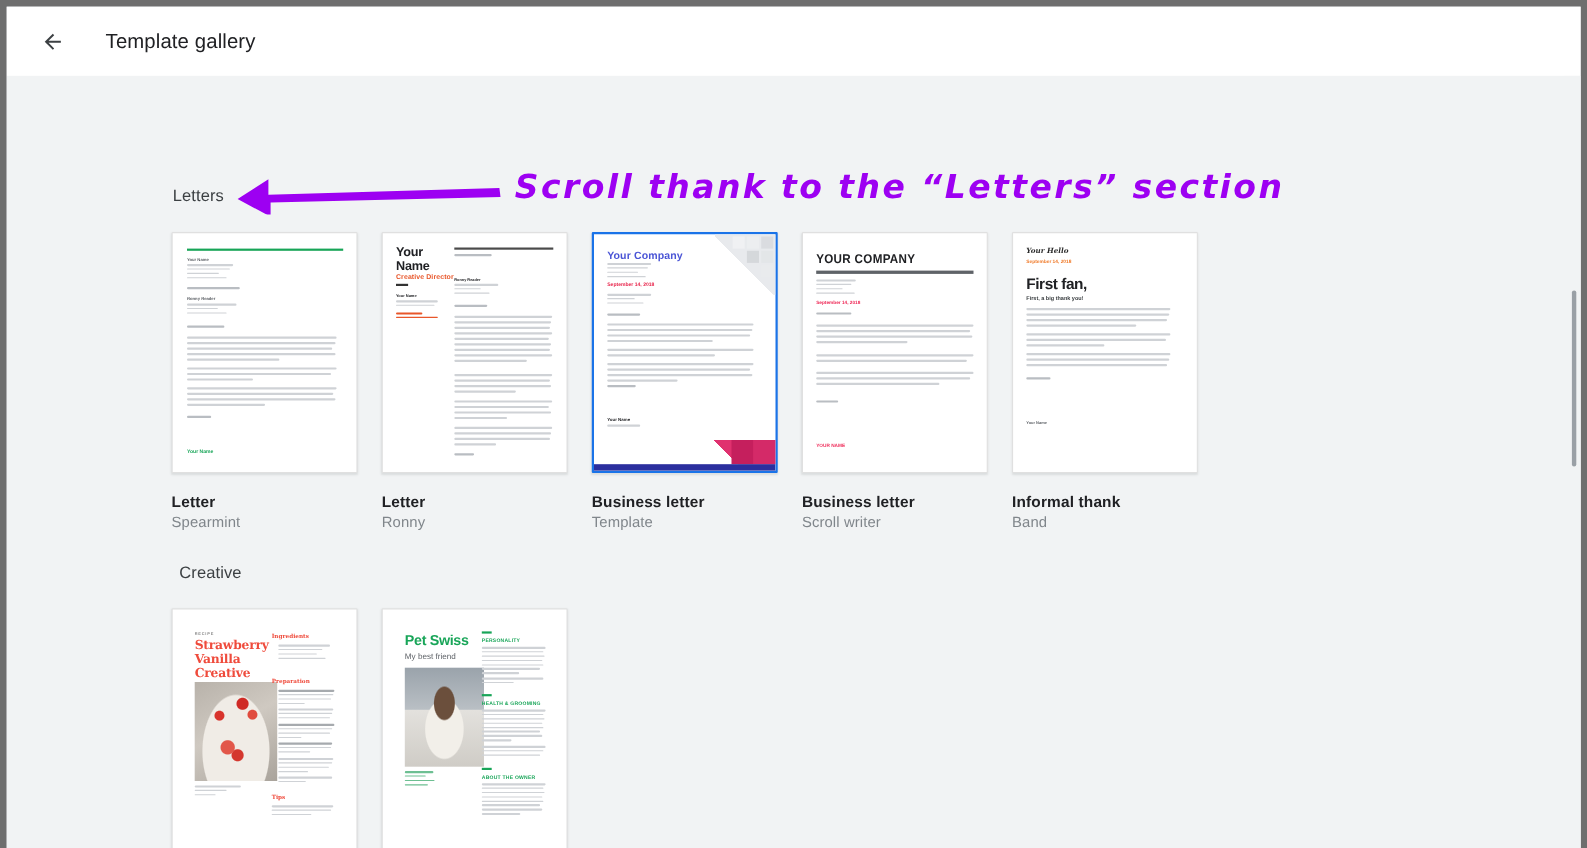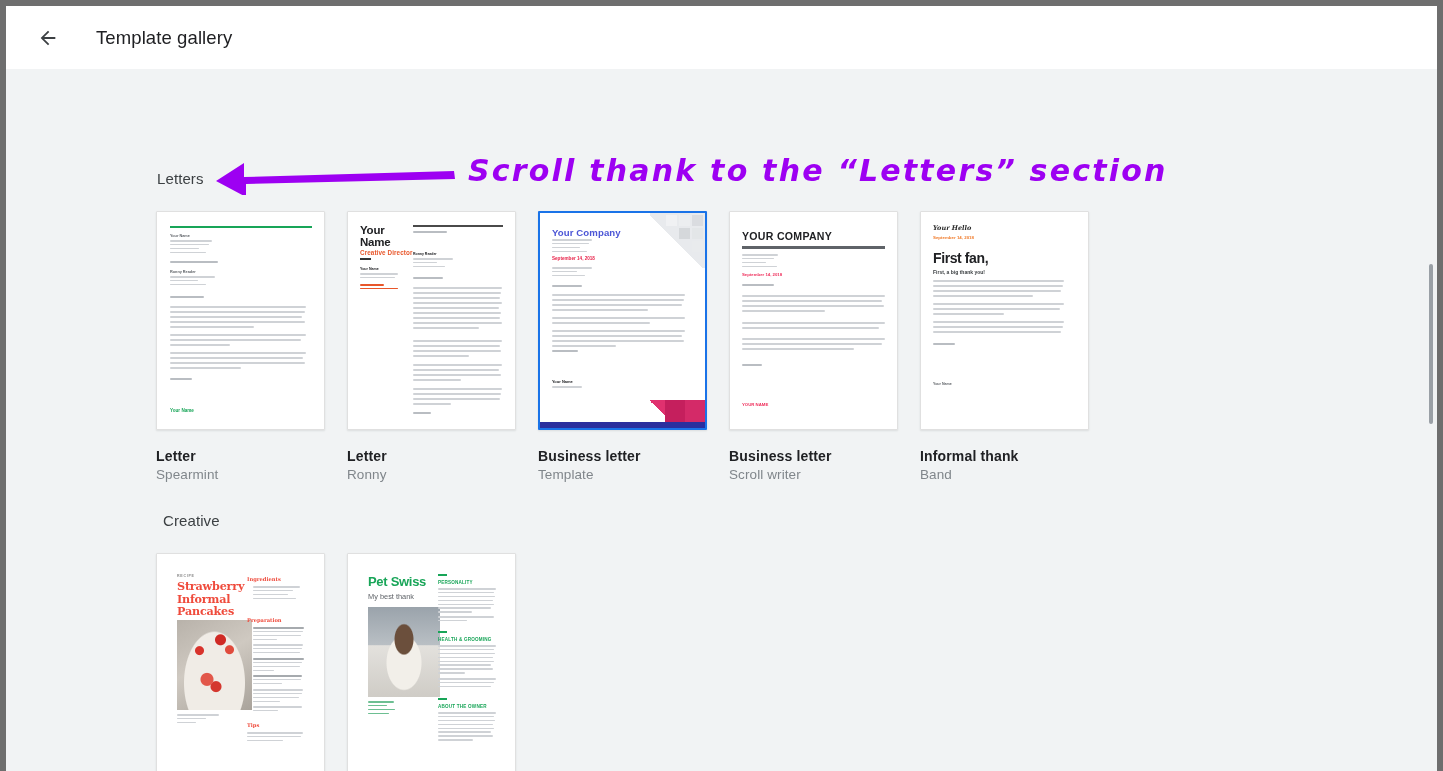--- a/index.html
+++ b/index.html
@@ -441,21 +441,21 @@
       </div>
       <div class="card-name">Informal thank</div>
       <div class="card-sub">Band</div>
     </div>
 
     <div class="section-title" id="sec-personal">Creative</div>
 
     <div class="card" style="left:150px; top:484px;">
       <div class="thumb">
         <div class="rc-label">RECIPE</div>
-        <div class="rc-title">Strawberry Informal Pancakes</div>
+        <div class="rc-title">Strawberry Vanilla Creative</div>
         <div class="rc-photo"></div>
         <div class="para tiny" style="left:20px;top:160px;width:42px;">
             <i style="width:100%"></i>
             <i style="width:70%"></i>
             <i style="width:46%"></i>
           </div>
 
         <div class="rc-h" style="left:90px;top:22px;">Ingredients</div>
         <div class="para tiny" style="left:96px;top:32px;width:50px;">
             <i style="width:94%"></i>
@@ -504,21 +504,21 @@
             <i style="width:96%"></i>
             <i style="width:64%"></i>
           </div>
       </div>
 
     </div>
 
     <div class="card" style="left:341px; top:484px;">
       <div class="thumb">
         <div class="pet-name">Pet Swiss</div>
-        <div class="pet-sub">My best thank</div>
+        <div class="pet-sub">My best friend</div>
         <div class="pet-photo"></div>
         <div class="para tiny" style="left:20px;top:147px;width:34px;">
             <i style="width:76%;background:#6dbf92"></i>
             <i style="width:56%;background:#6dbf92"></i>
             <i style="width:80%;background:#6dbf92"></i>
             <i style="width:62%;background:#6dbf92"></i>
           </div>
 
         <div class="pet-tick" style="left:90px;top:20px;"></div>
         <div class="pet-h" style="left:90px;top:26px;">PERSONALITY</div>

